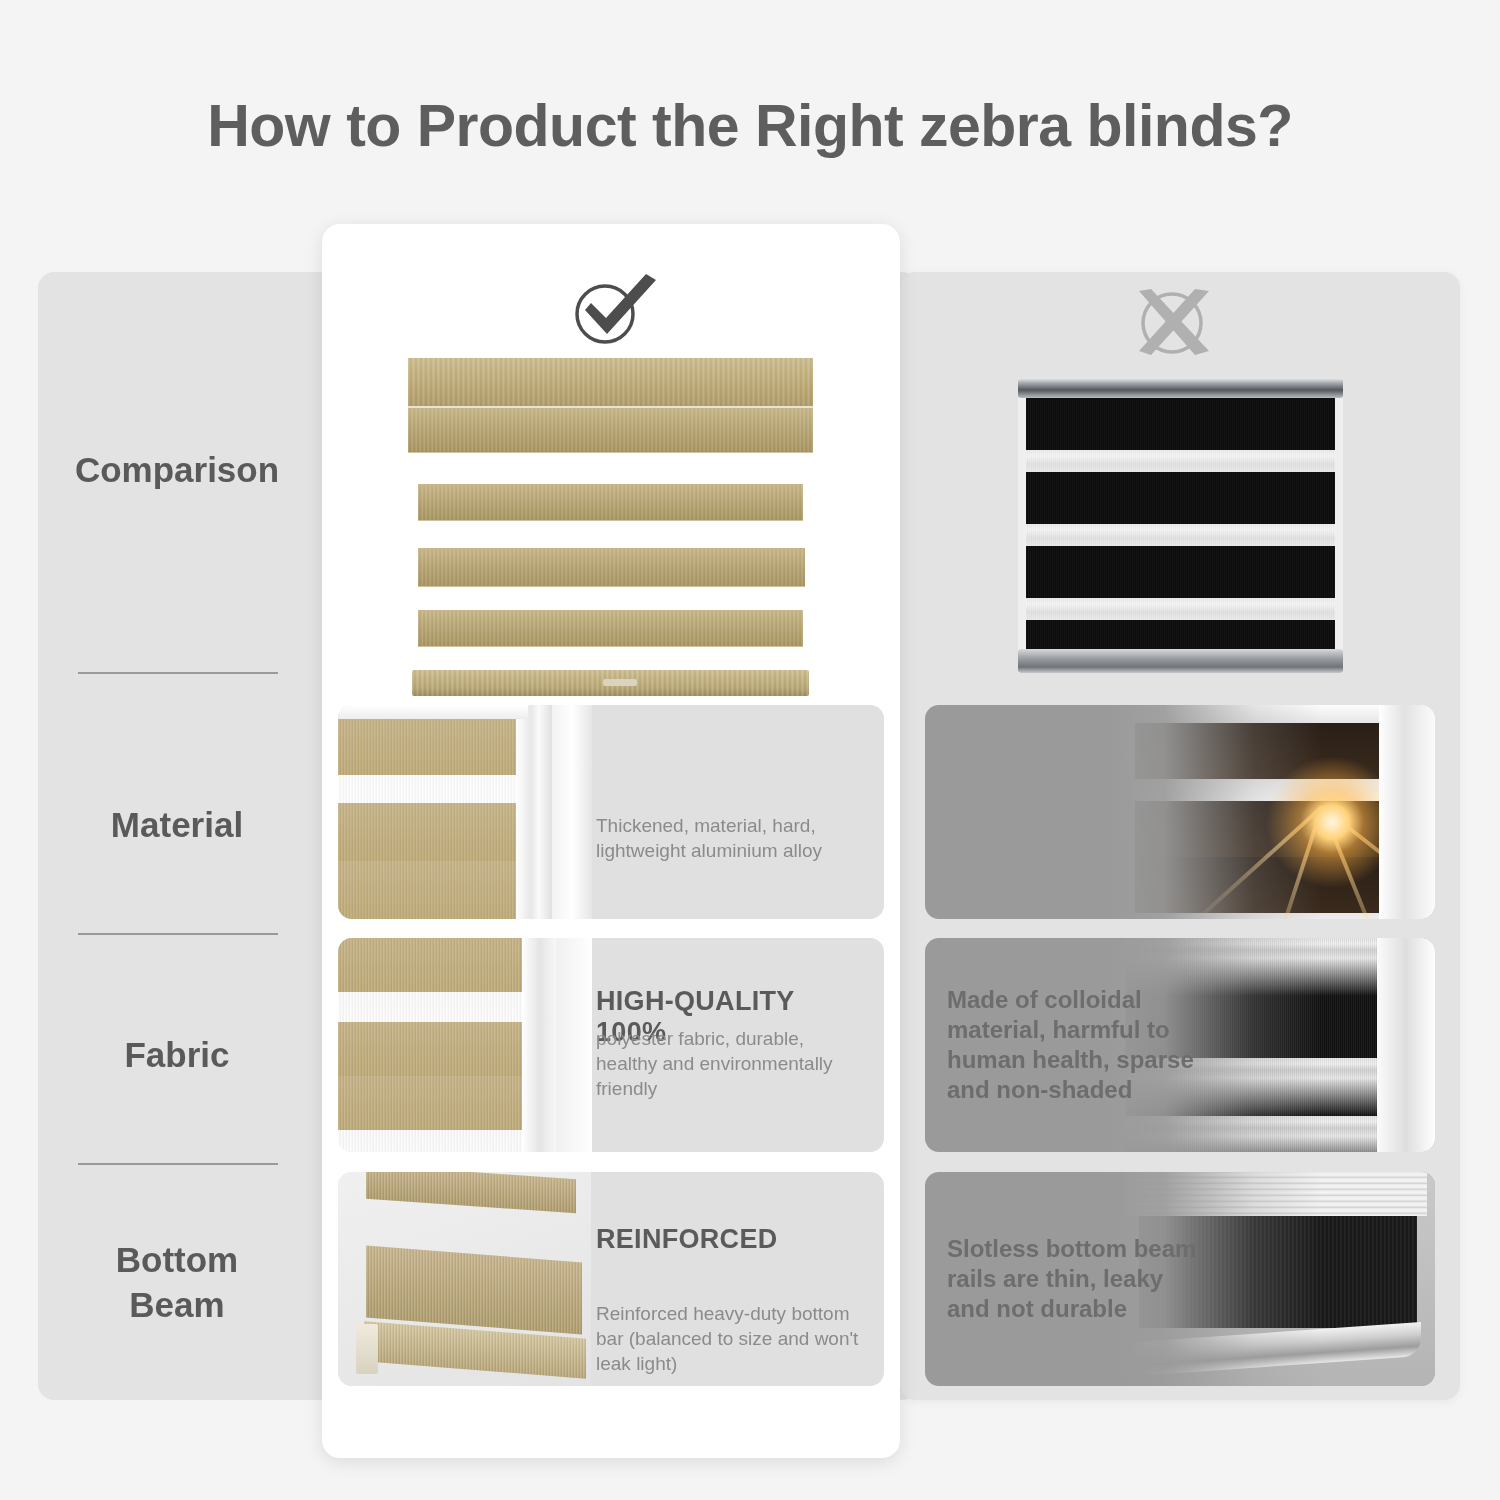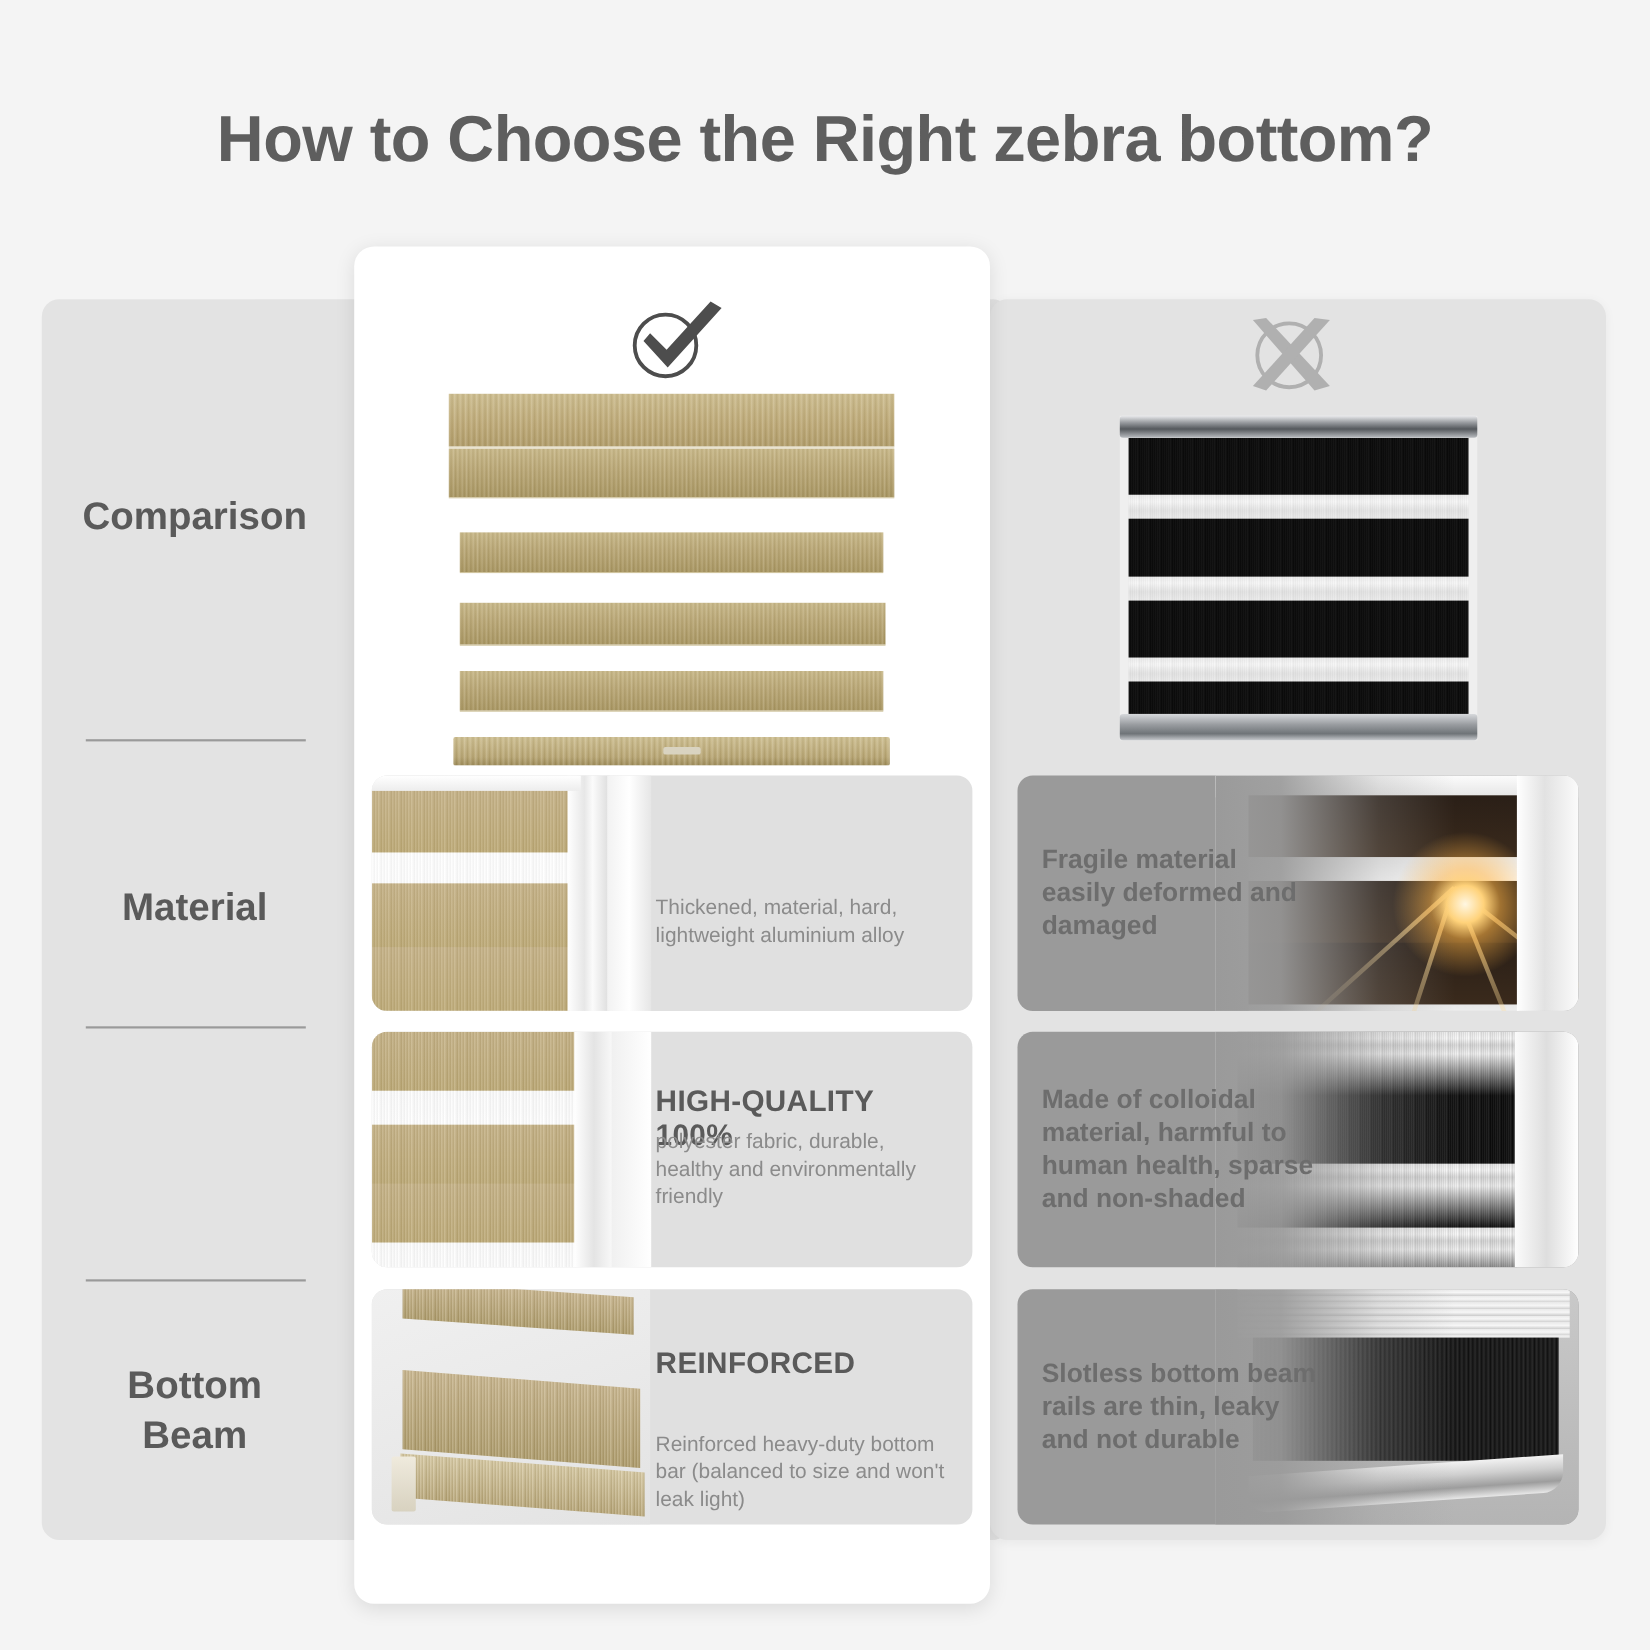--- a/index.html
+++ b/index.html
@@ -302,31 +302,32 @@
     position:absolute;left:22px;top:0;width:250px;height:100%;
     display:flex;align-items:center;
   }
   .bf-body{
     font-size:24px;line-height:30px;color:#6d6d6d;font-weight:bold;
   }
 </style>
 </head>
 <body>
 
-<div class="page-title">How to Choose the Right zebra bottom?</div>
+<div class="page-title">How to Product the Right zebra blinds?</div>
 
 <div class="label-rail">
   <div class="row-label r0">
     <div>Comparison</div>
   </div>
   <div class="rail-div d0"></div>
 
   <div class="row-label r1">Material</div>
   <div class="rail-div d1"></div>
 
+  <div class="row-label r2">Fabric</div>
   <div class="rail-div d2"></div>
 
   <div class="row-label r3">
     <div>Bottom</div>
     <div>Beam</div>
   </div>
 </div>
 
 <div class="bad-panel"></div>
 
@@ -399,23 +400,20 @@
   <div class="bf-photo bphoto1">
     <div class="ftop"></div>
       <div class="win"></div>
     <div class="ray" style="transform:rotate(18deg);"></div>
     <div class="ray" style="transform:rotate(-22deg);"></div>
     <div class="ray" style="transform:rotate(48deg);"></div>
     <div class="ray" style="transform:rotate(-52deg);"></div>
     <div class="flare"></div>
       <div class="frame"></div>
   </div>
-  <div class="bf-text">
-    <div class="bf-body">Fragile material easily deformed and damaged</div>
-  </div>
 </div>
 
 <div class="bad-feature bf1">
   <div class="bf-photo bphoto2">
     <div class="fab"></div>
       <div class="frame"></div>
   </div>
   <div class="bf-text">
     <div class="bf-body">Made of colloidal material, harmful to human health, sparse and non-shaded</div>
   </div>

